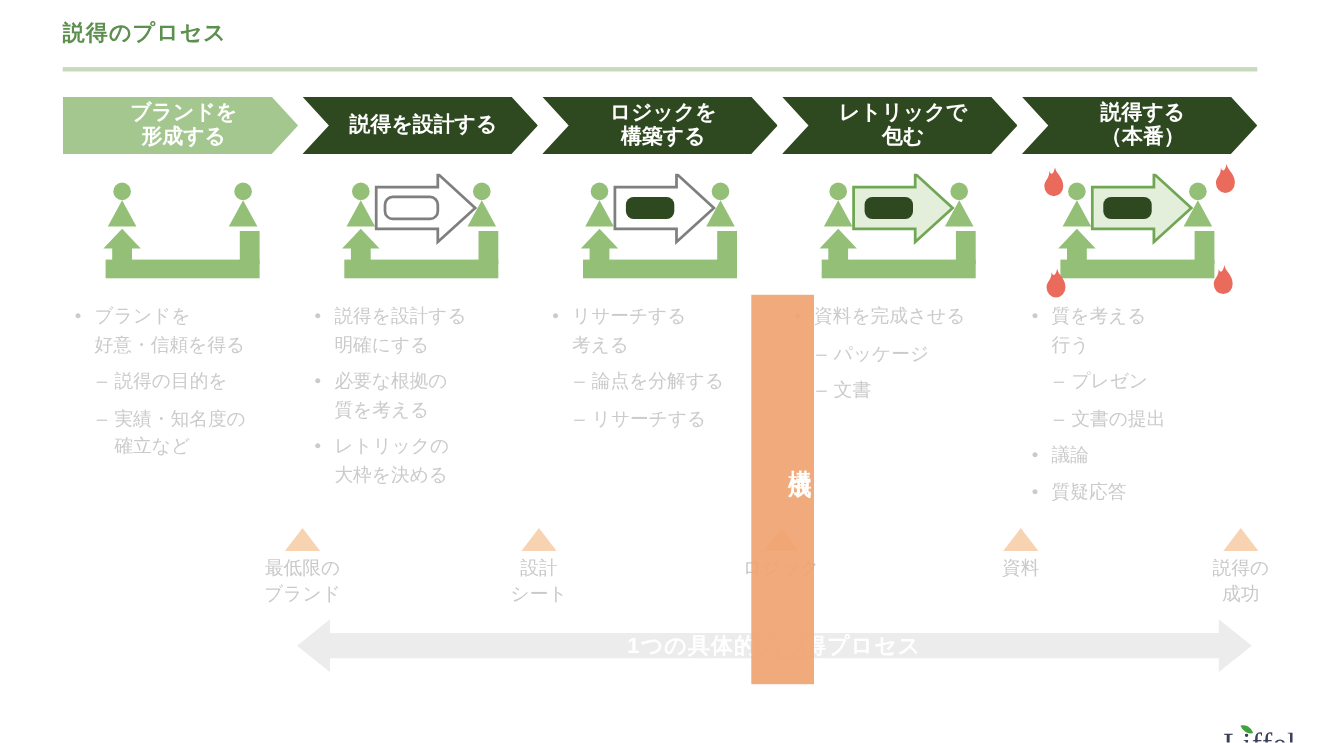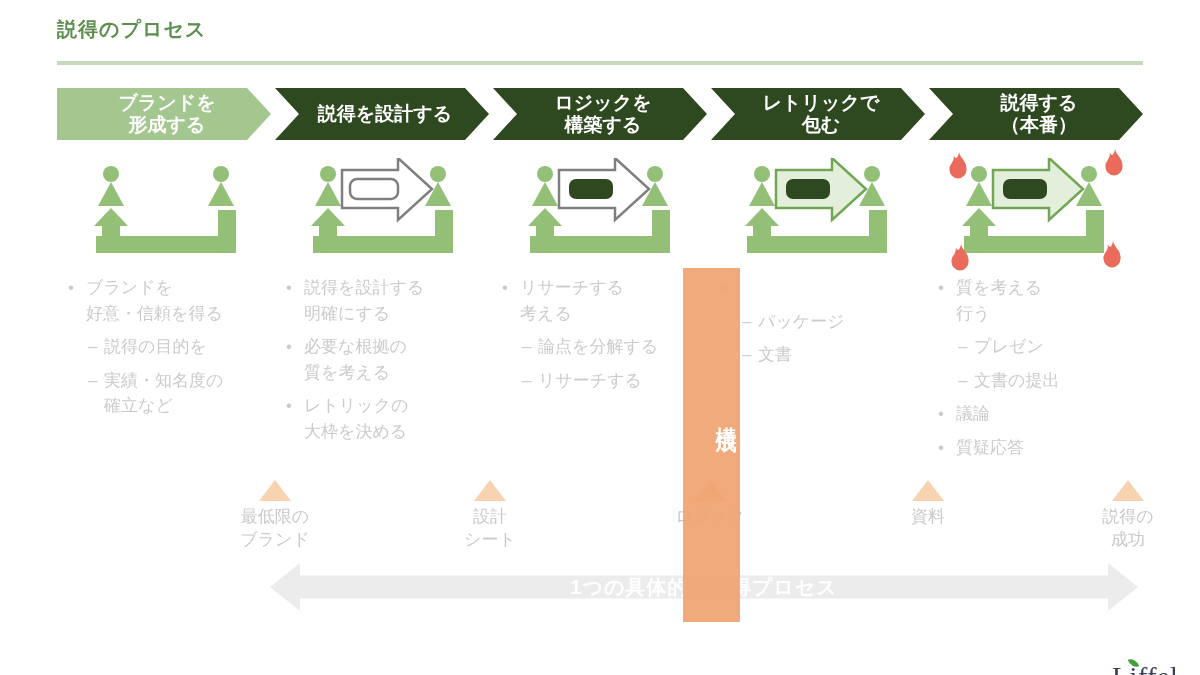--- a/index.html
+++ b/index.html
@@ -251,20 +251,21 @@
         <span class="tx">論点を分解する</span>
       </div>
       <div class="li l2">
         <span class="mk">–</span>
         <span class="tx">リサーチする</span>
       </div>
     </div>
   <div class="list" style="left:722px">
       <div class="li l1">
         <span class="mk">•</span>
+        <span class="tx">資料を完成させる</span>
       </div>
       <div class="li l2">
         <span class="mk">–</span>
         <span class="tx">パッケージ</span>
       </div>
       <div class="li l2">
         <span class="mk">–</span>
         <span class="tx">文書</span>
       </div>
     </div>

